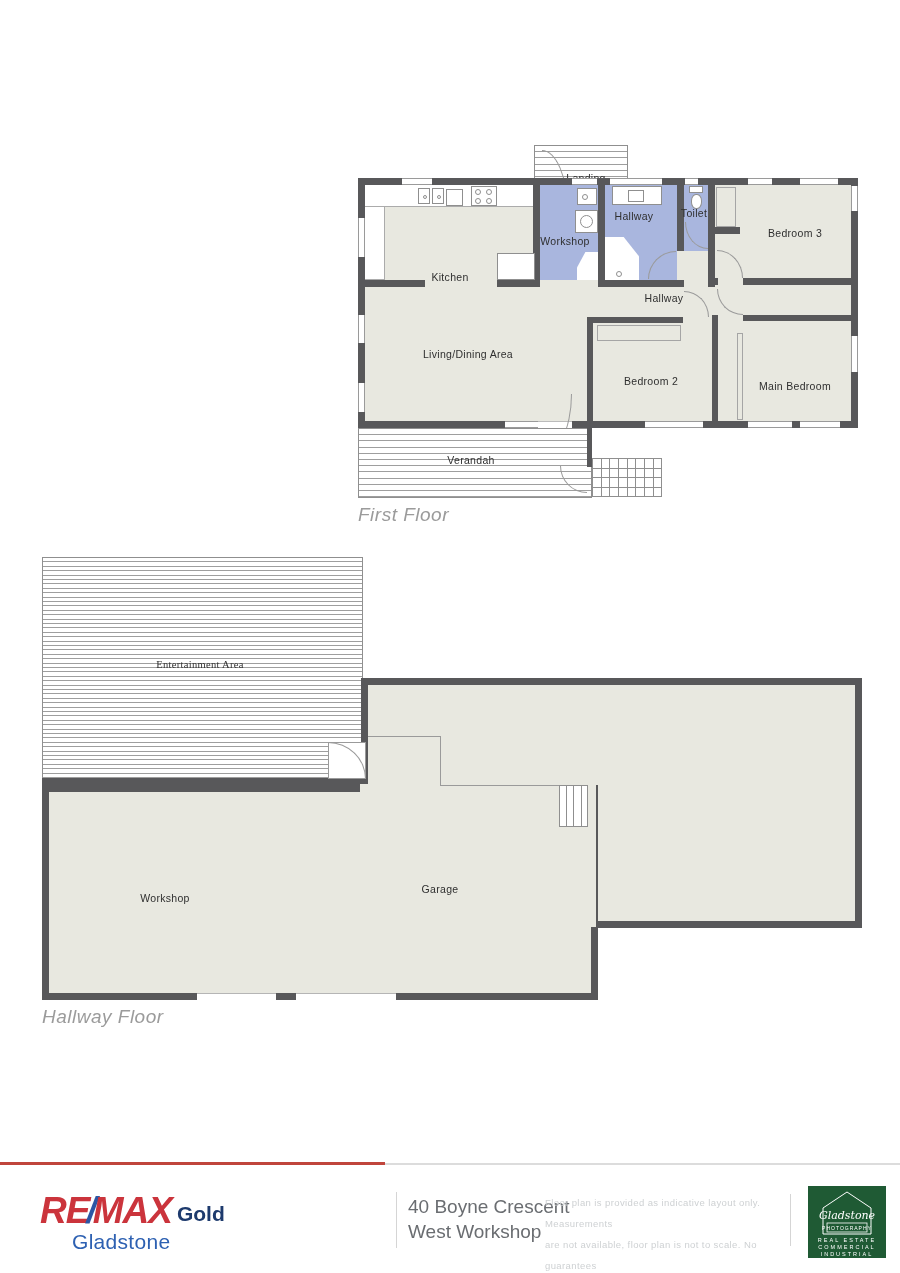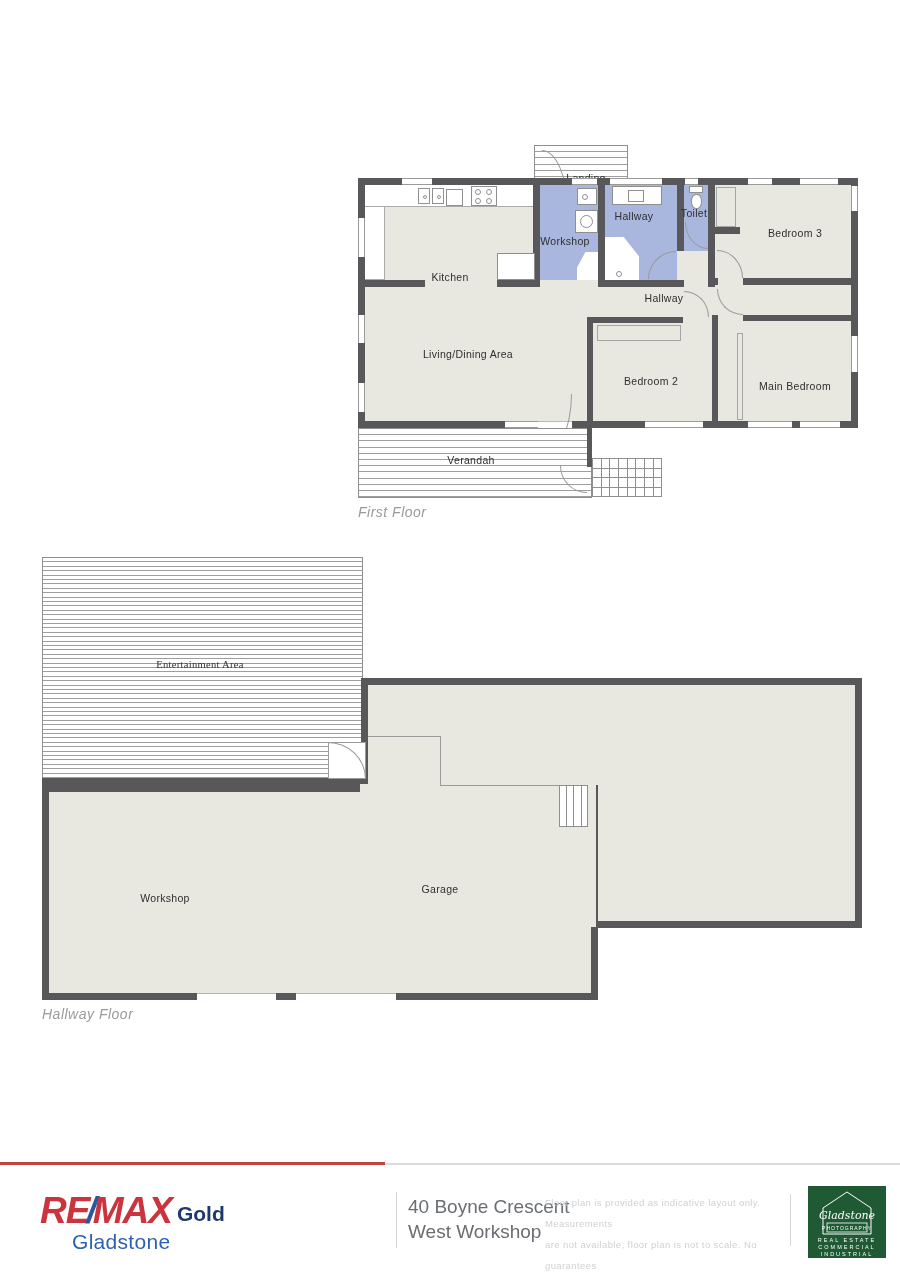--- a/index.html
+++ b/index.html
@@ -20,21 +20,21 @@
   .thinline{position:absolute;background:#9a9a9a;}
   .robe{position:absolute;border:1px solid #a5a5a5;}
   .dot{position:absolute;border:1px solid #8f8f8f;border-radius:50%;background:#fff;}
   .arc-tl,.arc-tr,.arc-bl,.arc-br{position:absolute;background:transparent;}
   .arc-tr{border-top:1px solid #9a9a9a;border-right:1px solid #9a9a9a;border-top-right-radius:100% 100%;}
   .arc-tl{border-top:1px solid #9a9a9a;border-left:1px solid #9a9a9a;border-top-left-radius:100% 100%;}
   .arc-br{border-bottom:1px solid #9a9a9a;border-right:1px solid #9a9a9a;border-bottom-right-radius:100% 100%;}
   .arc-bl{border-bottom:1px solid #9a9a9a;border-left:1px solid #9a9a9a;border-bottom-left-radius:100% 100%;}
   .lbl{position:absolute;transform:translate(-50%,-50%);font-size:10.5px;letter-spacing:.3px;
        color:var(--label,#2f2f2f);white-space:nowrap;}
-  .floor-title{position:absolute;font-size:14px;font-style:italic;color:var(--floor_title,#9b9b9b);letter-spacing:.5px;}
+  .floor-title{position:absolute;font-size:19px;font-style:italic;color:var(--floor_title,#9b9b9b);letter-spacing:.5px;}
   .stairs{position:absolute;background:#fff;border:1px solid var(--outline,#8f8f8f);}
   .grid-ff{background-image:
       repeating-linear-gradient(90deg,transparent 0 7.7px,#8f8f8f 7.7px 8.7px),
       repeating-linear-gradient(180deg,transparent 0 8.7px,#8f8f8f 8.7px 9.7px);}
   .grid-gf{background-image:repeating-linear-gradient(90deg,transparent 0 6.2px,#8f8f8f 6.2px 7.2px);}
   
   .rule-red{position:absolute;background:var(--rule_red,#c0453c);}
   .rule-gray{position:absolute;background:var(--rule_gray,#dcdcdc);}
   .vdiv{position:absolute;width:1px;background:var(--divider,#d5d5d5);}
   .remax{position:absolute;font-style:italic;font-weight:bold;font-size:37px;letter-spacing:-1px;white-space:nowrap;}

